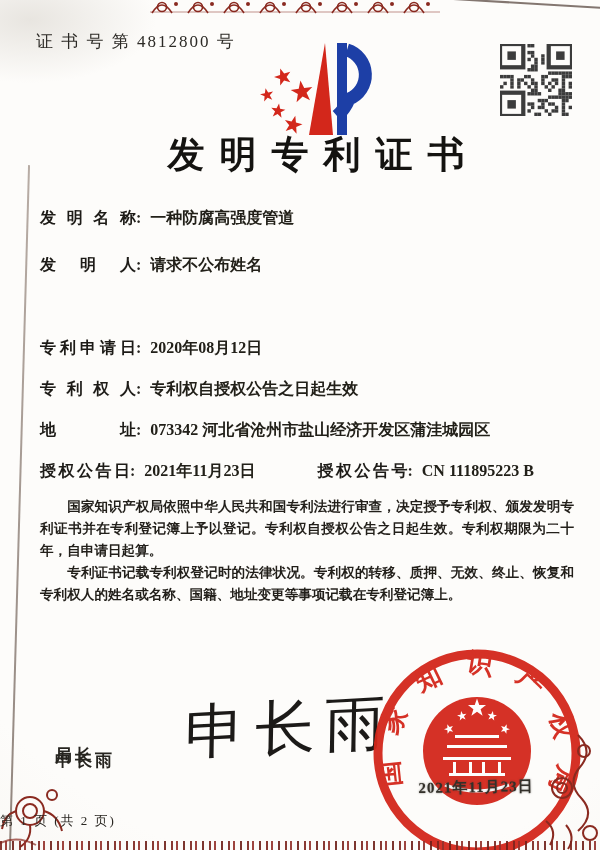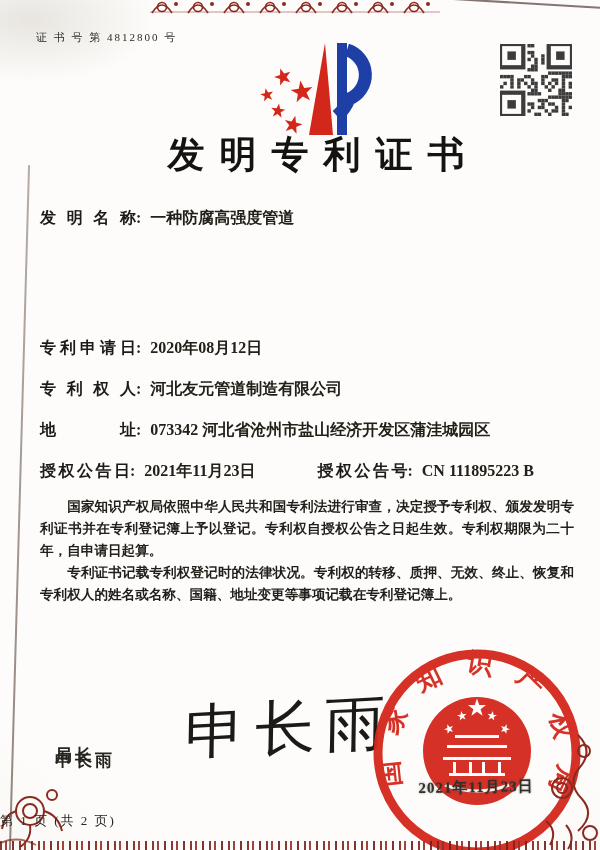--- a/index.html
+++ b/index.html
@@ -10,21 +10,21 @@
     background:
       radial-gradient(180px 90px at 30px 20px, #e8e5e0, rgba(232,229,224,0) 70%),
       radial-gradient(140% 110% at 55% 42%, #fdfcfa 55%, #f0ede7 100%);
   }
   
   .edge-line-left{position:absolute; left:18px; top:165px; width:2px; height:720px;
     background:linear-gradient(180deg, #9a8a80, #5f4f46); transform:rotate(1.6deg); opacity:.7;}
   .edge-line-topright{position:absolute; left:428px; top:2px; width:185px; height:2px;
     background:#5a4a42; transform:rotate(3.4deg); opacity:.75;}
   
-  .cert-no{position:absolute; left:36px; top:30px; font-size:11px; letter-spacing:2px; font-weight:500; color:#2c2a26;}
+  .cert-no{position:absolute; left:36px; top:30px; font-size:17px; letter-spacing:2px; font-weight:500; color:#2c2a26;}
   .logo{position:absolute; left:245px; top:36px; width:150px; height:102px;}
   .qr{position:absolute; left:500px; top:44px; width:72px; height:72px; opacity:.88;}
   .title{position:absolute; left:16px; top:130px; width:100%; text-align:center;
     font-size:37px; font-weight:700; letter-spacing:15px; text-indent:15px; color:#141310;}
   
   .frow{position:absolute; left:40px; width:540px; font-size:16px; white-space:nowrap;}
   .flabel{display:inline-block; width:96px; text-align:justify; text-align-last:justify;
     font-weight:700; color:#1d1b17; vertical-align:bottom;}
   .fcolon{font-weight:700; margin-right:9px;}
   .fvalue{font-weight:600; color:#222019;margin-top:12px;}
@@ -230,25 +230,28 @@
           <rect x="61.6" y="64.8" width="3.24" height="3.24"></rect>
         </g>
     </g>
   </svg>
 
   <div class="title">发明专利证书</div>
 
   <div class="frow" style="top:208px">
     <span class="flabel">发明名称</span><span class="fcolon">:</span><span class="fvalue">一种防腐高强度管道</span>
   </div>
+  <div class="frow" style="top:255px">
+    <span class="flabel">发明人</span><span class="fcolon">:</span><span class="fvalue">请求不公布姓名</span>
+  </div>
   <div class="frow" style="top:338px">
     <span class="flabel">专利申请日</span><span class="fcolon">:</span><span class="fvalue">2020年08月12日</span>
   </div>
   <div class="frow" style="top:379px">
-    <span class="flabel">专利权人</span><span class="fcolon">:</span><span class="fvalue">河北友元管道制造有限公司</span>
+    <span class="flabel">专利权人</span><span class="fcolon">:</span><span class="fvalue">专利权自授权公告之日起生效</span>
   </div>
   <div class="frow" style="top:420px">
     <span class="flabel">地址</span><span class="fcolon">:</span><span class="fvalue">073342 河北省沧州市盐山经济开发区蒲洼城园区</span>
   </div>
   <div class="frow double" style="top:461px">
     <span>
       <span class="flabel">授权公告日</span><span class="fcolon">:</span><span class="fvalue">2021年11月23日</span>
     </span>
     <span class="pair2">
       <span class="flabel">授权公告号</span><span class="fcolon">:</span><span class="fvalue">CN 111895223 B</span>

